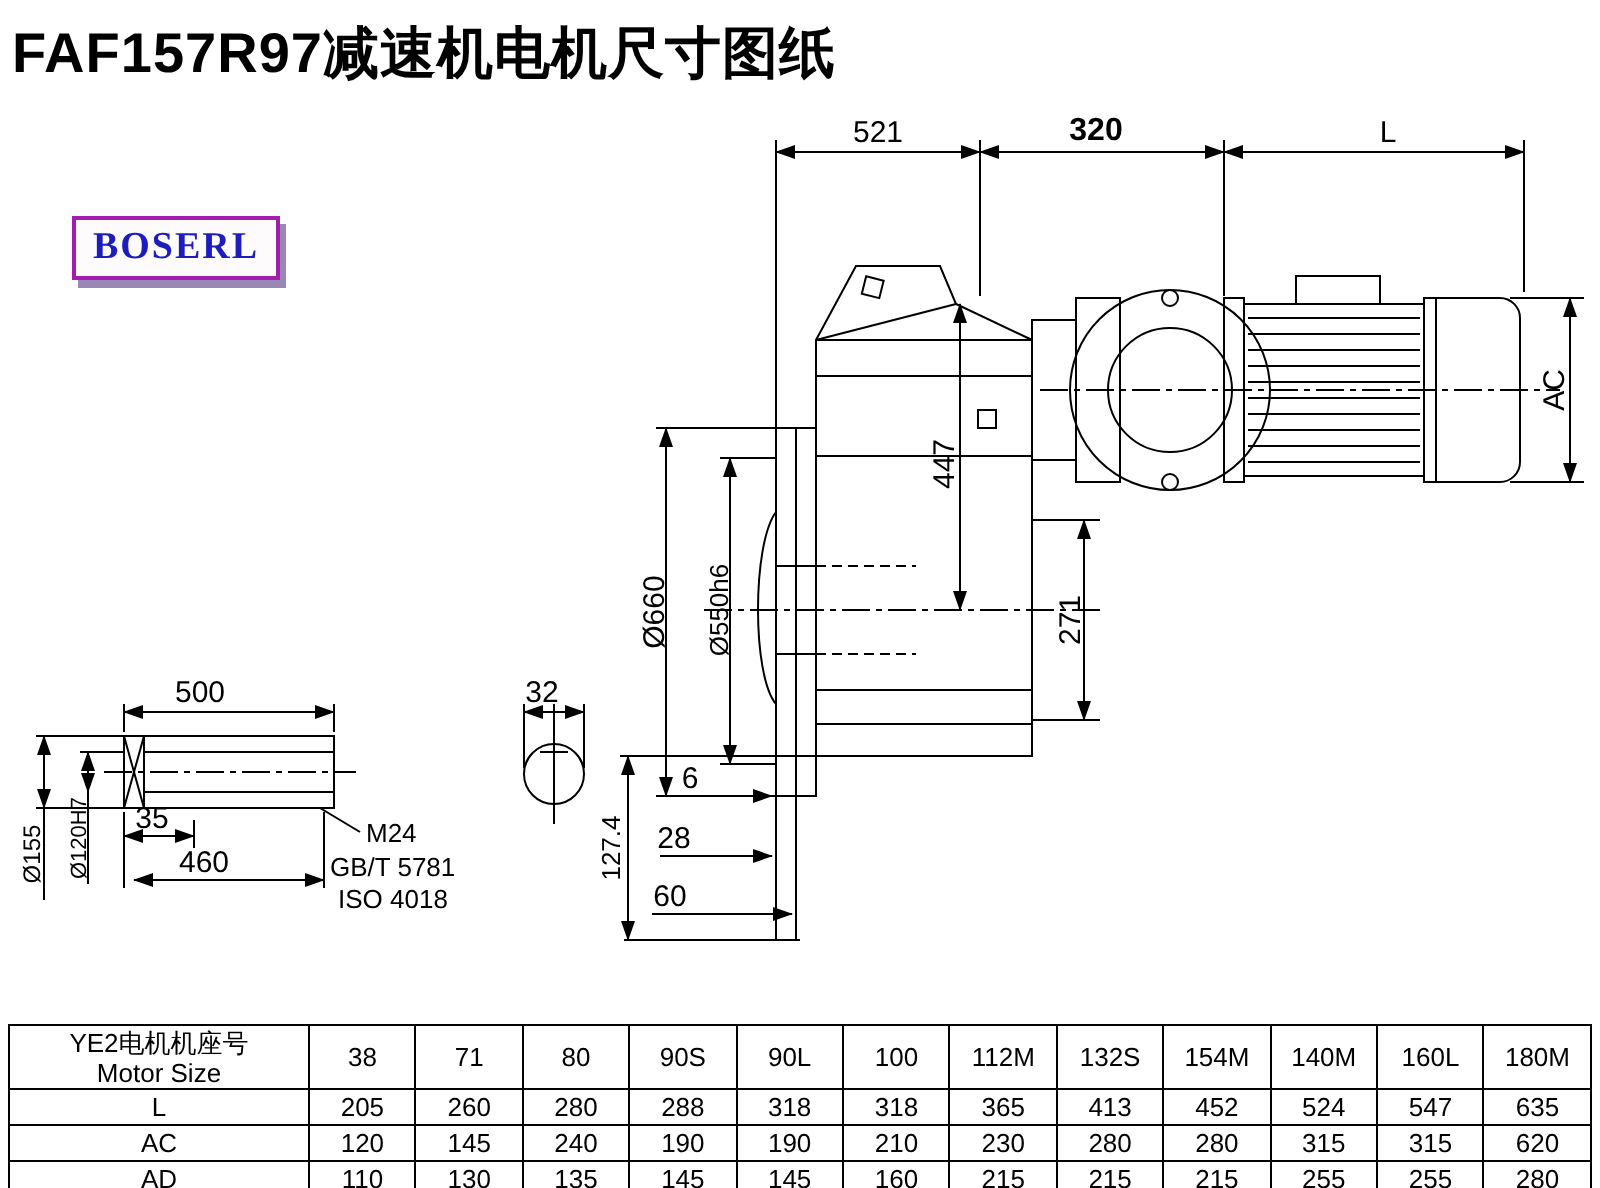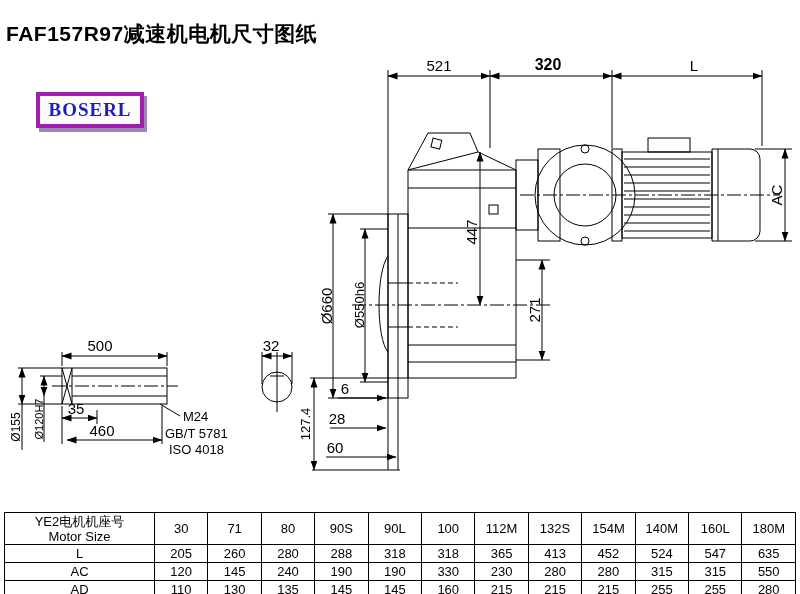--- a/index.html
+++ b/index.html
@@ -1,26 +1,26 @@
 <!DOCTYPE html>
 <html><head>
 <meta charset="utf-8">
 <style>
   html,body { margin:0; padding:0; background:#fff; }
   #stage {
     position:relative; width:800px; height:594px; background:#fff;
     font-family:"Liberation Sans", sans-serif; overflow:hidden;
   }
   #page-title {
-    position:absolute; left:6px; top:20px;
-    font-size:21px; font-weight:bold; color:#000; letter-spacing:0.5px;
+    position:absolute; left:6px; top:8px;
+    font-size:28px; font-weight:bold; color:#000; letter-spacing:0.5px;
   }
   #brand-box {
-    position:absolute; left:36px; top:92px; width:100px; height:28px;
-    border:4px solid #a21caf; background:#fdfbfb;
+    position:absolute; left:36px; top:108px; width:100px; height:28px;
+    border:2px solid #a21caf; background:#fdfbfb;
     box-shadow:3px 4px 0 #9b87b5;
     display:flex; align-items:center; justify-content:center;
   }
   #brand-box span {
     font-family:"Liberation Serif", serif; font-weight:bold;
     font-size:19px; color:#1d1dbe; letter-spacing:1px;
   }
   svg { position:absolute; left:0; top:0; }
   #size-table {
     position:absolute; left:4px; top:512px; width:792px;
@@ -206,21 +206,21 @@
         <col>
         <col>
         <col>
       </colgroup>
     <tbody id="size-table-body">
         <tr class="hdr">
           <th>
             <div>YE2电机机座号</div>
             <div>Motor Size</div>
           </th>
-          <th>30</th>
+          <th>38</th>
           <th>71</th>
           <th>80</th>
           <th>90S</th>
           <th>90L</th>
           <th>100</th>
           <th>112M</th>
           <th>132S</th>
           <th>154M</th>
           <th>140M</th>
           <th>160L</th>
@@ -241,27 +241,27 @@
           <td>547</td>
           <td>635</td>
         </tr>
         <tr>
           <td>AC</td>
           <td>120</td>
           <td>145</td>
           <td>240</td>
           <td>190</td>
           <td>190</td>
-          <td>330</td>
+          <td>210</td>
           <td>230</td>
           <td>280</td>
           <td>280</td>
           <td>315</td>
           <td>315</td>
-          <td>550</td>
+          <td>620</td>
         </tr>
         <tr>
           <td>AD</td>
           <td>110</td>
           <td>130</td>
           <td>135</td>
           <td>145</td>
           <td>145</td>
           <td>160</td>
           <td>215</td>

